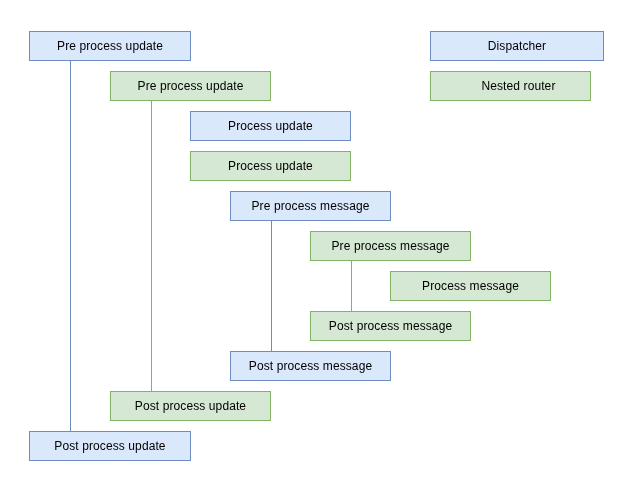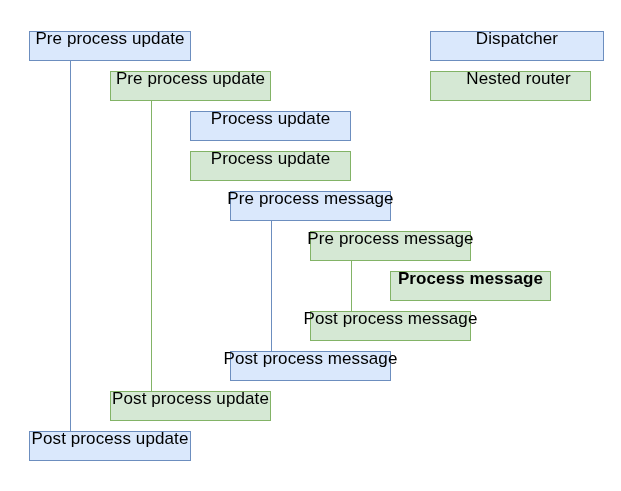--- a/index.html
+++ b/index.html
@@ -16,23 +16,23 @@
   #canvas {
     position: relative;
     width: 621px;
     height: 491px;
   }
   .node {
     position: absolute;
     box-sizing: border-box;
     border: 1px solid #000;
     display: flex;
-    align-items: flex-start;
+    align-items: center;
     justify-content: center;
-    font-size: 17px;
+    font-size: 12px;
     line-height: 14px;
     color: #000000;
     text-align: center;
     white-space: nowrap;
     letter-spacing: 0.1px;
   }
   .node.dispatcher {
     background: #dae8fc;
     border-color: #6c8ebf;
   }
@@ -76,21 +76,21 @@
       </div>
       <div class="node nested" style="left: 190px; top: 151px; width: 161px; height: 30px;">
         <span>Process update</span>
       </div>
       <div class="node dispatcher" style="left: 230px; top: 191px; width: 161px; height: 30px;">
         <span>Pre process message</span>
       </div>
       <div class="node nested" style="left: 310px; top: 231px; width: 161px; height: 30px;">
         <span>Pre process message</span>
       </div>
-      <div class="node nested" style="left: 390px; top: 271px; width: 161px; height: 30px; font-weight: bold;">
+      <div class="node nested" style="left: 390px; top: 271px; width: 161px; height: 30px;">
         <span>Process message</span>
       </div>
       <div class="node nested" style="left: 310px; top: 311px; width: 161px; height: 30px;">
         <span>Post process message</span>
       </div>
       <div class="node dispatcher" style="left: 230px; top: 351px; width: 161px; height: 30px;">
         <span>Post process message</span>
       </div>
       <div class="node nested" style="left: 110px; top: 391px; width: 161px; height: 30px;">
         <span>Post process update</span>

